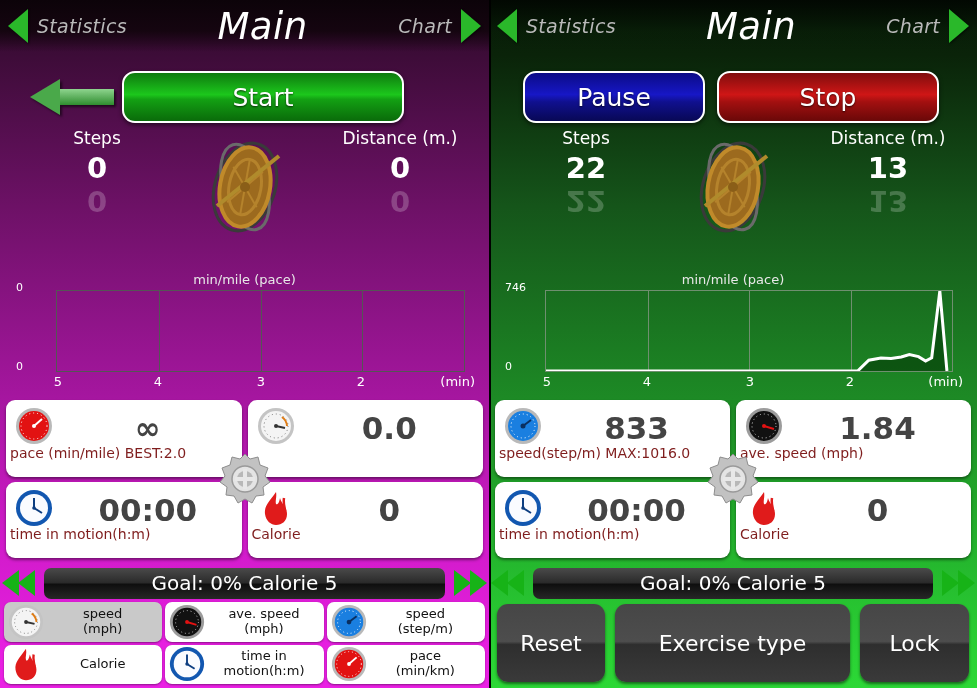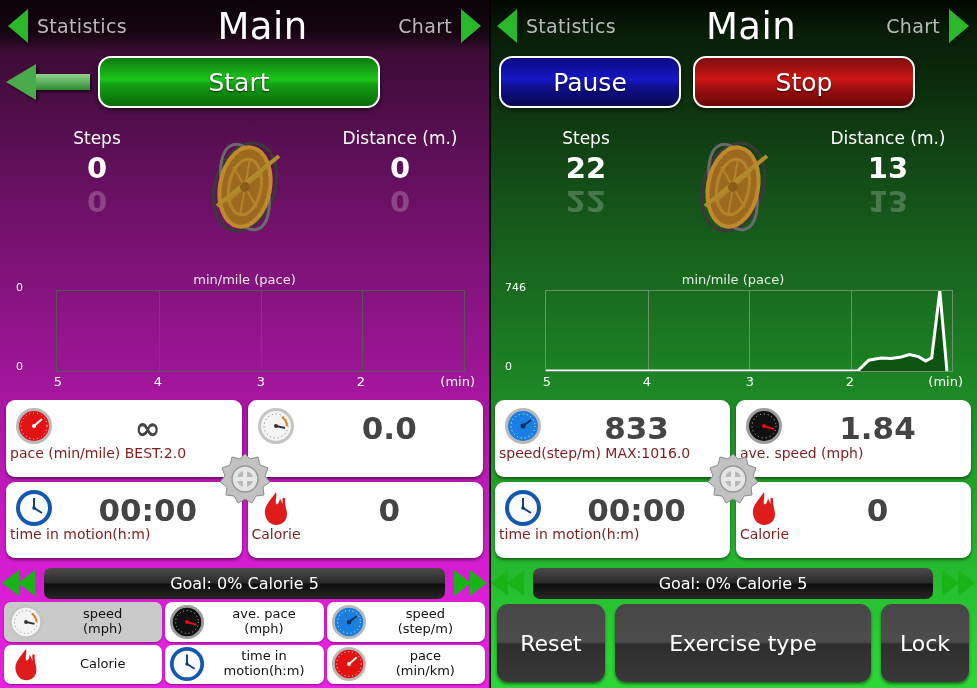--- a/index.html
+++ b/index.html
@@ -16,39 +16,39 @@
 
   
   .panel.purple { background: linear-gradient(to bottom, #2b0826 0%, #3d0c38 8%, #6d1166 30%, #a616a0 58%, #cf1bc8 78%, #e81fe2 95%, #ea20e4 100%); }
   .panel.green  { background: linear-gradient(to bottom, #071a07 0%, #0a2309 8%, #15551a 30%, #1d8a25 58%, #23b02c 78%, #2ad234 95%, #2cd836 100%); }
 
   .topfade { position: absolute; left: 0; top: 0; width: 100%; height: 52px; }
   .panel.purple .topfade { background: linear-gradient(to bottom, #0c0309 0%, #150510 60%, rgba(35,7,32,0) 100%); }
   .panel.green  .topfade { background: linear-gradient(to bottom, #020802 0%, #04110420 60%, rgba(5,20,5,0) 100%); }
 
   
-  .header { position: absolute; left: 0; top: 0; width: 100%; height: 52px; display: flex; align-items: center; z-index: 5; }
+  .header { position: absolute; left: 0; top: 0; width: 100%; height: 52px; display: flex; align-items: center; z-index: 5; font-style: italic; }
   .tri { width: 0; height: 0; flex: none; }
   .tri-left {
     border-top: 17px solid transparent; border-bottom: 17px solid transparent;
     border-right: 20px solid #2ab82a; margin-left: 8px;
     filter: drop-shadow(1px 1px 1px rgba(0,0,0,.6));
   }
   .tri-right {
     border-top: 17px solid transparent; border-bottom: 17px solid transparent;
     border-left: 20px solid #2ab82a; margin-right: 8px;
     filter: drop-shadow(1px 1px 1px rgba(0,0,0,.6));
   }
   .hdr-side { font-size: 19px; color: #b9b9b9; font-family: "DejaVu Sans", sans-serif; letter-spacing: .3px; }
   .hdr-left-lbl { margin-left: 9px; }
   .hdr-right-lbl { margin-right: 9px; }
   .hdr-title { flex: 1; text-align: center; font-size: 37px; color: #fff; letter-spacing: .5px; }
 
   
-  .actionrow { position: absolute; top: 53px; left: 0; width: 100%; height: 58px; display: flex; align-items: center; z-index: 5; }
+  .actionrow { position: absolute; top: 68px; left: 0; width: 100%; height: 58px; display: flex; align-items: center; z-index: 5; padding-left: 24px; }
   .backarrow { width: 86px; height: 42px; flex: none; position: relative; margin-left: 6px; }
   .backarrow .shaft { position: absolute; left: 28px; top: 13px; width: 56px; height: 16px;
       background: linear-gradient(to bottom,#8ed48e,#2f8c2f); }
   .backarrow .head { position: absolute; left: 0; top: 3px; width: 0; height: 0;
       border-top: 18px solid transparent; border-bottom: 18px solid transparent; border-right: 30px solid #4aa94a; }
   .backarrow { filter: drop-shadow(2px 2px 1px rgba(0,0,0,.55)); }
 
   .btn-main {
     height: 52px; border-radius: 13px; border: 2px solid #fff;
     display: flex; align-items: center; justify-content: center;
@@ -104,40 +104,40 @@
   .goalrow { position: absolute; left: 0; right: 0; top: 566px; height: 34px; display: flex; align-items: center; z-index: 4; }
   .dblarrow { width: 44px; height: 26px; flex: none; position: relative; }
   .dblarrow i { position: absolute; width: 0; height: 0; top: 0; }
   .dblarrow.left i:nth-child(1) { left: 2px; border-top: 13px solid transparent; border-bottom: 13px solid transparent; border-right: 17px solid #17b317; }
   .dblarrow.left i:nth-child(2) { left: 18px; border-top: 13px solid transparent; border-bottom: 13px solid transparent; border-right: 17px solid #17b317; }
   .dblarrow.right i:nth-child(1) { right: 18px; border-top: 13px solid transparent; border-bottom: 13px solid transparent; border-left: 17px solid #17b317; }
   .dblarrow.right i:nth-child(2) { right: 2px; border-top: 13px solid transparent; border-bottom: 13px solid transparent; border-left: 17px solid #17b317; }
   .goalbar { flex: 1; height: 31px; border-radius: 7px;
       background: linear-gradient(to bottom,#4a4a4a,#2a2a2a 48%,#0e0e0e 52%,#272727);
       display: flex; align-items: center; justify-content: center;
-      color: #fff; font-size: 16px; }
+      color: #fff; font-size: 20px; }
 
   
   .selgrid { position: absolute; left: 4px; right: 4px; top: 602px; height: 82px;
       display: grid; grid-template-columns: repeat(3,1fr); grid-template-rows: 1fr 1fr; gap: 3px; z-index: 4; }
   .selcell { background: #fff; border-radius: 7px; position: relative; display: flex; align-items: center;
       box-shadow: 0 1px 2px rgba(0,0,0,.4); overflow: hidden; }
   .selcell.sel { background: #c9c9c9; }
   .selcell .si { width: 40px; height: 38px; flex: none; margin-left: 2px; }
   .selcell .st { flex: 1; text-align: center; font-size: 13px; color: #111; line-height: 1.15; padding-right: 3px; }
 
   
   .btnrow { position: absolute; left: 8px; right: 8px; top: 604px; height: 78px; display: flex; gap: 10px; z-index: 4; }
   .gbtn { border-radius: 11px; display: flex; align-items: center; justify-content: center;
       color: #fff; font-size: 22px;
       background: linear-gradient(to bottom,#464646 0%,#4d4d4d 48%,#2e2e2e 52%,#3a3a3a 100%);
       box-shadow: 0 2px 3px rgba(0,0,0,.5); }
   .gbtn.reset { width: 108px; }
   .gbtn.type { flex: 1; }
-  .gbtn.lock { width: 88px; }
+  .gbtn.lock { width: 109px; }
 
   .divider { position: absolute; left: 489px; top: 0; width: 2px; height: 688px; background: #000; z-index: 20; }
 </style>
 </head>
 <body>
 
 <div class="app">
 
   <div class="panel purple left">
     <div class="topfade"></div>
@@ -282,21 +282,21 @@
         <div class="st"><span>speed</span><br><span>(mph)</span></div>
       </div>
       <div class="selcell">
         <svg class="si" viewBox="0 0 40 40">
           <circle cx="20" cy="20" r="18" fill="#9c9c9c"></circle>
             <circle cx="20" cy="20" r="15" fill="#111"></circle>
           <circle cx="20" cy="20" r="12" fill="none" stroke="#ccc" stroke-width="1" stroke-dasharray="1 3"></circle>
           <line x1="20" y1="20" x2="30" y2="23" stroke="#e21212" stroke-width="2"></line>
             <circle cx="20" cy="20" r="2" fill="#e21212"></circle>
         </svg>
-        <div class="st"><span>ave. pace</span><br><span>(mph)</span></div>
+        <div class="st"><span>ave. speed</span><br><span>(mph)</span></div>
       </div>
       <div class="selcell">
         <svg class="si" viewBox="0 0 40 40">
           <circle cx="20" cy="20" r="18" fill="#b9b9b9"></circle>
             <circle cx="20" cy="20" r="15" fill="#1a7fe0"></circle>
           <circle cx="20" cy="20" r="12" fill="none" stroke="#fff" stroke-width="1" stroke-dasharray="1 3"></circle>
           <line x1="20" y1="20" x2="28" y2="14" stroke="#0a2f60" stroke-width="2"></line>
             <circle cx="20" cy="20" r="2.5" fill="#0a2f60"></circle>
         </svg>
         <div class="st"><span>speed</span><br><span>(step/m)</span></div>

